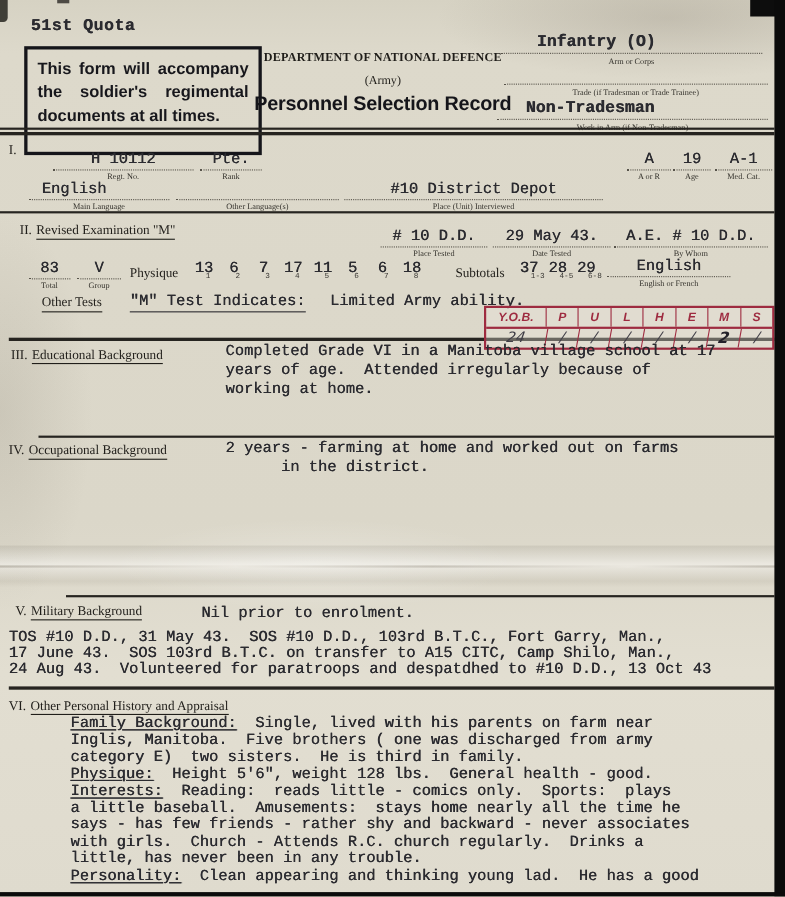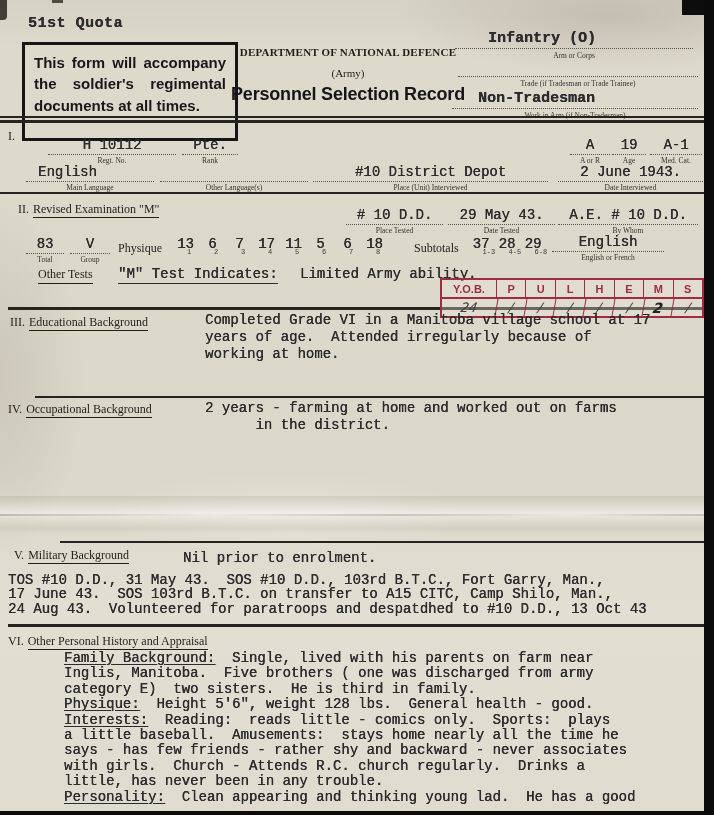--- a/index.html
+++ b/index.html
@@ -55,21 +55,21 @@
   .scores.subtot .score{width:26px;}
 
   .lbl12{font-size:12px;}
   .uline-solid{border-bottom:1.5px solid #2b2b30;padding-bottom:1px;}
   .uline-serif{border-bottom:1px solid #201e1a;padding-bottom:1px;}
 
   
   .stamp{position:absolute;left:440px;top:278px;width:264px;height:40px;border:2.5px solid var(--red);
          display:flex;flex-direction:column;background:rgba(235,230,220,.35);box-sizing:border-box;}
   .srow{display:flex;flex:1;min-height:0;}
-  .srow.hdr{border-bottom:2px solid var(--red);}
+  .srow.hdr{border-bottom:2px solid var(--red);font-style:italic;}
   .scell{flex:1;border-right:1.5px solid var(--red);display:flex;align-items:center;justify-content:center;
          font-family:"Liberation Sans","DejaVu Sans",sans-serif;font-weight:bold;font-size:11px;color:var(--red);}
   .scell:last-child{border-right:none;}
   .scell.wide{flex:0 0 54px;}
   .scell.hw{font-family:"DejaVu Sans",sans-serif;font-style:italic;font-weight:normal;font-size:13px;
             color:var(--pencil);transform:skewX(-10deg);}
   .scell.hw.dark{font-weight:bold;font-size:14px;color:#23212a;}
 
   
   .edge-right{position:absolute;left:704px;top:0;width:10px;height:815px;background:#0b0b0b;}
@@ -136,24 +136,20 @@
     <div class="fval mono">English</div>
     <div class="fcap">Main Language</div>
   </div>
   <div class="field" style="left:160px;top:164px;width:148px;">
     <div class="fval mono"> </div>
     <div class="fcap">Other Language(s)</div>
   </div>
   <div class="field" style="left:313px;top:164px;width:235px;">
     <div class="fval mono">#10 District Depot</div>
     <div class="fcap">Place (Unit) Interviewed</div>
-  </div>
-  <div class="field" style="left:558px;top:164px;width:145px;">
-    <div class="fval mono">2 June 1943.</div>
-    <div class="fcap">Date Interviewed</div>
   </div>
 
   <div class="rule" style="left:0;top:192px;width:704px;height:2px;"></div>
 
   <div class="sechead serif" style="left:18px;top:202px;">
     <span class="secnum">II.</span><span class="st">Revised Examination "M"</span>
   </div>
 
   <div class="field" style="left:346px;top:207px;width:97px;">
     <div class="fval mono"># 10 D.D.</div>

